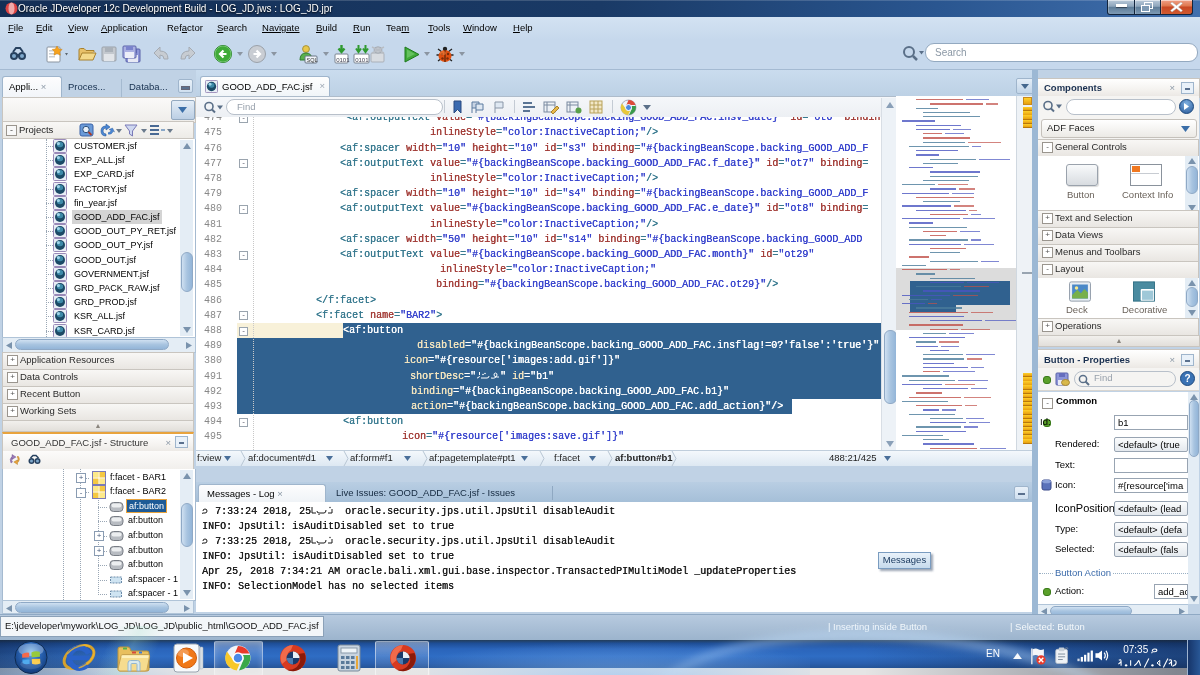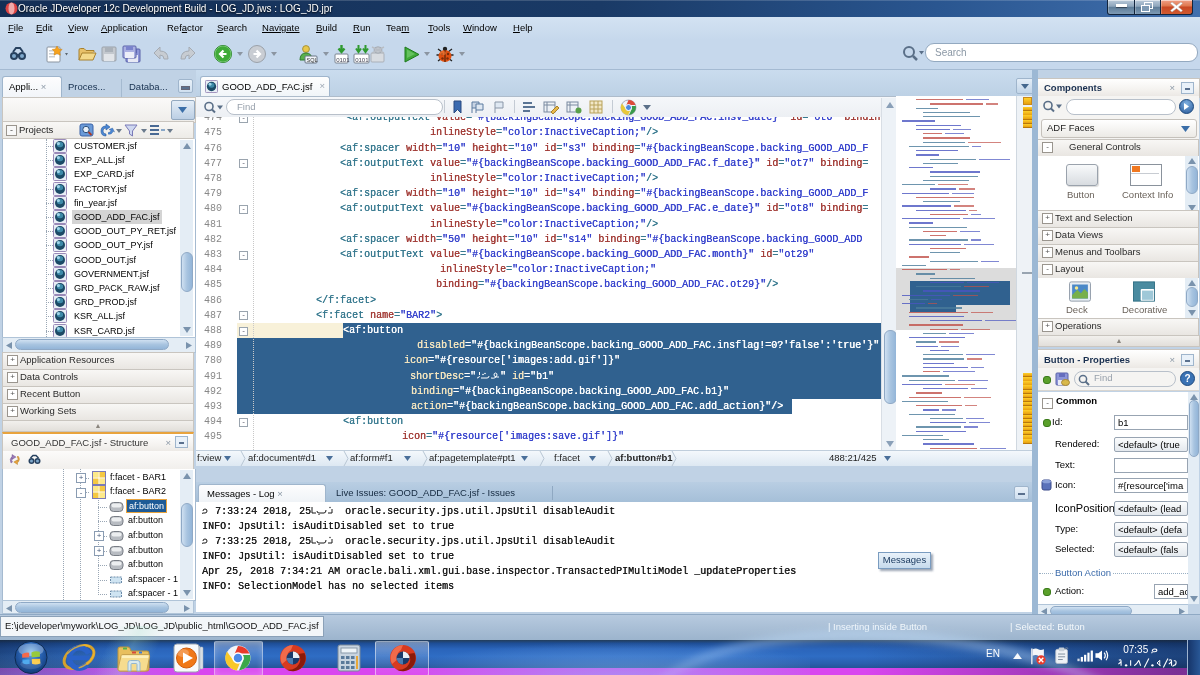--- a/index.html
+++ b/index.html
@@ -1,15 +1,15 @@
 <!DOCTYPE html>
 <html><head><meta charset="utf-8">
 <style>
 html,body{margin:0;padding:0}
-#scene{position:relative;width:1200px;height:675px;overflow:hidden;font-family:"Liberation Sans",sans-serif;background:#d946ef;cursor:default}
+#scene{position:relative;width:1200px;height:675px;overflow:hidden;font-family:"Liberation Sans",sans-serif;background:#e5e5e5;cursor:default}
 .abs{position:absolute}
 
 #title{left:0;top:0;width:1200px;height:17px;background:linear-gradient(100deg,#142f56 0%,#1a3a66 50%,#2a5690 78%,#4170ae 100%);box-shadow:inset 0 1px 0 rgba(255,255,255,.16)}
 #title .txt{position:absolute;left:18px;top:2.5px;color:#fff;font-size:10px;text-shadow:0 1px 2px #000}
 
 #winbtns{position:absolute;left:1107px;top:0;width:85px;height:15px}
 .wb{position:absolute;top:0;height:14px;border:1px solid #12243c;border-top:none;background:linear-gradient(180deg,#b9c9d9 0%,#8ea6bc 45%,#5e7d99 52%,#7e9ab4 100%);box-shadow:inset 0 1px 0 rgba(255,255,255,.55),inset 1px 0 0 rgba(255,255,255,.25)}
 .wb.min{left:0;width:27px;border-radius:0 0 0 3px}
 .wb.max{left:27px;width:26px}
 .wb.cls{left:53px;width:31px;border-radius:0 0 3px 0;background:linear-gradient(180deg,#f0a088 0%,#e07a52 40%,#c84824 52%,#d15a30 100%)}
@@ -591,21 +591,21 @@
         <div class="gln" style="top:175.59999999999997px">486</div>
         <div class="cl" style="left:120px;top:175.59999999999997px"><i class="ct">&lt;/f:facet&gt;</i></div>
         <div class="gln" style="top:190.79999999999998px">487</div>
         <span style="position:absolute;left:43px;top:194.29999999999998px;width:7px;height:7px;background:#fff;border:1px solid #9aa4ae;font-size:7px;line-height:6px;text-align:center;color:#556">-</span>
         <div class="cl" style="left:120px;top:190.79999999999998px"><i class="ct">&lt;f:facet</i> <i class="ca">name</i><i class="ct">=</i><i class="cv">"BAR2"</i><i class="ct">&gt;</i></div>
         <div class="gln" style="top:205.99999999999997px">488</div>
         <span style="position:absolute;left:43px;top:209.49999999999997px;width:7px;height:7px;background:#fff;border:1px solid #9aa4ae;font-size:7px;line-height:6px;text-align:center;color:#556">-</span>
         <div class="cl" style="left:147px;top:205.99999999999997px"><i class="cw">&lt;af:button</i></div>
         <div class="gln" style="top:221.2px">489</div>
         <div class="cl" style="left:221px;top:221.2px"><i class="cy">disabled</i><i class="cw">=</i><i class="cw">"#{backingBeanScope.backing_GOOD_ADD_FAC.insflag!=0?'false':'true'}"</i></div>
-        <div class="gln" style="top:236.39999999999998px">780</div>
+        <div class="gln" style="top:236.39999999999998px">380</div>
         <div class="cl" style="left:208px;top:236.39999999999998px"><i class="cy">icon</i><i class="cw">=</i><i class="cw">"#{resource['images:add.gif']}"</i></div>
         <div class="gln" style="top:251.59999999999997px">491</div>
         <div class="cl" style="left:214px;top:251.59999999999997px"><i class="cy">shortDesc</i><i class="cw">="</i><svg style="vertical-align:-1px" width="24" height="9" viewBox="0 0 24 9">
             <path d="M1 7 Q3 7 3.5 5 M5 7 L11 7 Q13 7 13 5 M15 7 Q20 8 21 4 Q21 2 19.5 2 Q18 2 18 4 Q18 6 21 6 L23 6" stroke="#fff" fill="none" stroke-width="1"></path>
             <circle cx="7" cy="3.5" r=".8" fill="#fff"></circle>
             <circle cx="9" cy="2.5" r=".8" fill="#fff"></circle>
             <path d="M3.5 1 L3.5 4" stroke="#fff" stroke-width="1"></path>
           </svg><i class="cw">" </i><i class="cy">id</i><i class="cw">="b1"</i></div>
         <div class="gln" style="top:266.79999999999995px">492</div>
         <div class="cl" style="left:215px;top:266.79999999999995px"><i class="cy">binding</i><i class="cw">=</i><i class="cw">"#{backingBeanScope.backing_GOOD_ADD_FAC.b1}"</i></div>
@@ -900,21 +900,21 @@
 
     <div class="abs" style="left:0;top:48px;width:161px;height:21px;background:#f5f4f2">
       <div style="position:absolute;left:3px;top:1px;width:154px;height:17px;background:linear-gradient(180deg,#ffffff,#eceae6);border:1px solid #c5c1bb;border-radius:3px"></div>
       <span style="position:absolute;left:9px;top:4px;font-size:9.5px;color:#222">ADF Faces</span>
       <svg style="position:absolute;right:9px;top:8px" width="9" height="6" viewBox="0 0 9 6">
           <path d="M0 0 L9 0 L4.5 6 Z" fill="#3a6ea8"></path>
         </svg>
     </div>
     <div class="abs sect" style="left:0;top:69px;width:160px;border-left:none">
         <span class="pm" style="top:2px">-</span>
-        <span style="position:absolute;left:31px;top:1px">General Controls</span>
+        <span style="position:absolute;left:17px;top:1px">General Controls</span>
       </div>
 
     <div class="abs" style="left:0;top:86px;width:161px;height:54px;background:#fff">
       <div style="position:absolute;left:28px;top:8px;width:30px;height:20px;background:linear-gradient(180deg,#f8fafb,#d8dce0);border:1px solid #9aa2ac;border-radius:3px;box-shadow:1px 1px 1px rgba(0,0,0,.15)"></div>
       <span style="position:absolute;left:29px;top:33px;font-size:9.5px;color:#6a625a">Button</span>
       <div style="position:absolute;left:92px;top:8px;width:30px;height:20px;background:#fff;border:1px solid #8a929c">
           <div style="position:absolute;left:1px;top:1px;width:8px;height:6px;background:#f07820"></div>
           <div style="position:absolute;left:0;top:8px;width:28px;height:1px;background:#c8ccd2"></div>
         </div>
       <span style="position:absolute;left:84px;top:33px;font-size:9.5px;color:#6a625a">Context Info</span>
@@ -998,21 +998,21 @@
       <span style="position:absolute;left:56px;top:4px;font-size:9.5px;color:#98a1ac">Find</span>
       <svg style="position:absolute;left:142px;top:3px" width="15" height="15" viewBox="0 0 15 15">
           <circle cx="7.5" cy="7.5" r="7" fill="#3a72b4" stroke="#1e4a7e"></circle>
           <text x="4.5" y="11" font-size="10" font-weight="bold" fill="#fff" font-family="Liberation Sans">?</text>
         </svg>
     </div>
     <div class="abs" id="props" style="left:0;top:322px;width:161px;height:212px;background:#fff;font-size:9.5px">
         <span class="pm" style="left:4px;top:6px">-</span>
         <span style="position:absolute;left:18px;top:3px;font-weight:bold;font-size:9.5px;color:#000">Common</span>
         <div style="position:absolute;left:5px;top:27px;width:6px;height:6px;border-radius:3px;background:#5aa02a;border:1px solid #3a7a1a"></div>
-        <span style="position:absolute;left:14px;top:24px;font-size:9.5px;color:#000">Id:</span>
+        <span style="position:absolute;left:2px;top:24px;font-size:9.5px;color:#000">Id:</span>
         <div style="position:absolute;left:76px;top:23px;width:74px;height:15px;background:#fff;border:1px solid #98a4b2;font-size:9.5px;line-height:14px;padding-left:3px;box-sizing:border-box;overflow:hidden;white-space:nowrap">b1</div>
         <span style="position:absolute;left:17px;top:46px;font-size:9.5px;color:#000">Rendered:</span>
         <div style="position:absolute;left:76px;top:45px;width:74px;height:15px;background:linear-gradient(180deg,#fbfcfd,#e4e9ee);border:1px solid #98a4b2;border-radius:2px;font-size:9.5px;line-height:14px;padding-left:3px;box-sizing:border-box;overflow:hidden;white-space:nowrap">&lt;default&gt; (true</div>
         <span style="position:absolute;left:17px;top:67px;font-size:9.5px;color:#000">Text:</span>
         <div style="position:absolute;left:76px;top:66px;width:74px;height:15px;background:#fff;border:1px solid #98a4b2;font-size:9.5px;line-height:14px;padding-left:3px;box-sizing:border-box;overflow:hidden;white-space:nowrap"></div>
         <svg style="position:absolute;left:3px;top:87px" width="11" height="12" viewBox="0 0 11 12">
           <rect x="1" y="1" width="9" height="10" rx="2" fill="#5a72ba" stroke="#3a4a8a"></rect>
           <ellipse cx="5.5" cy="2.5" rx="4.5" ry="1.8" fill="#8aa0d8"></ellipse>
         </svg>
         <span style="position:absolute;left:17px;top:87px;font-size:9.5px;color:#000">Icon:</span>

